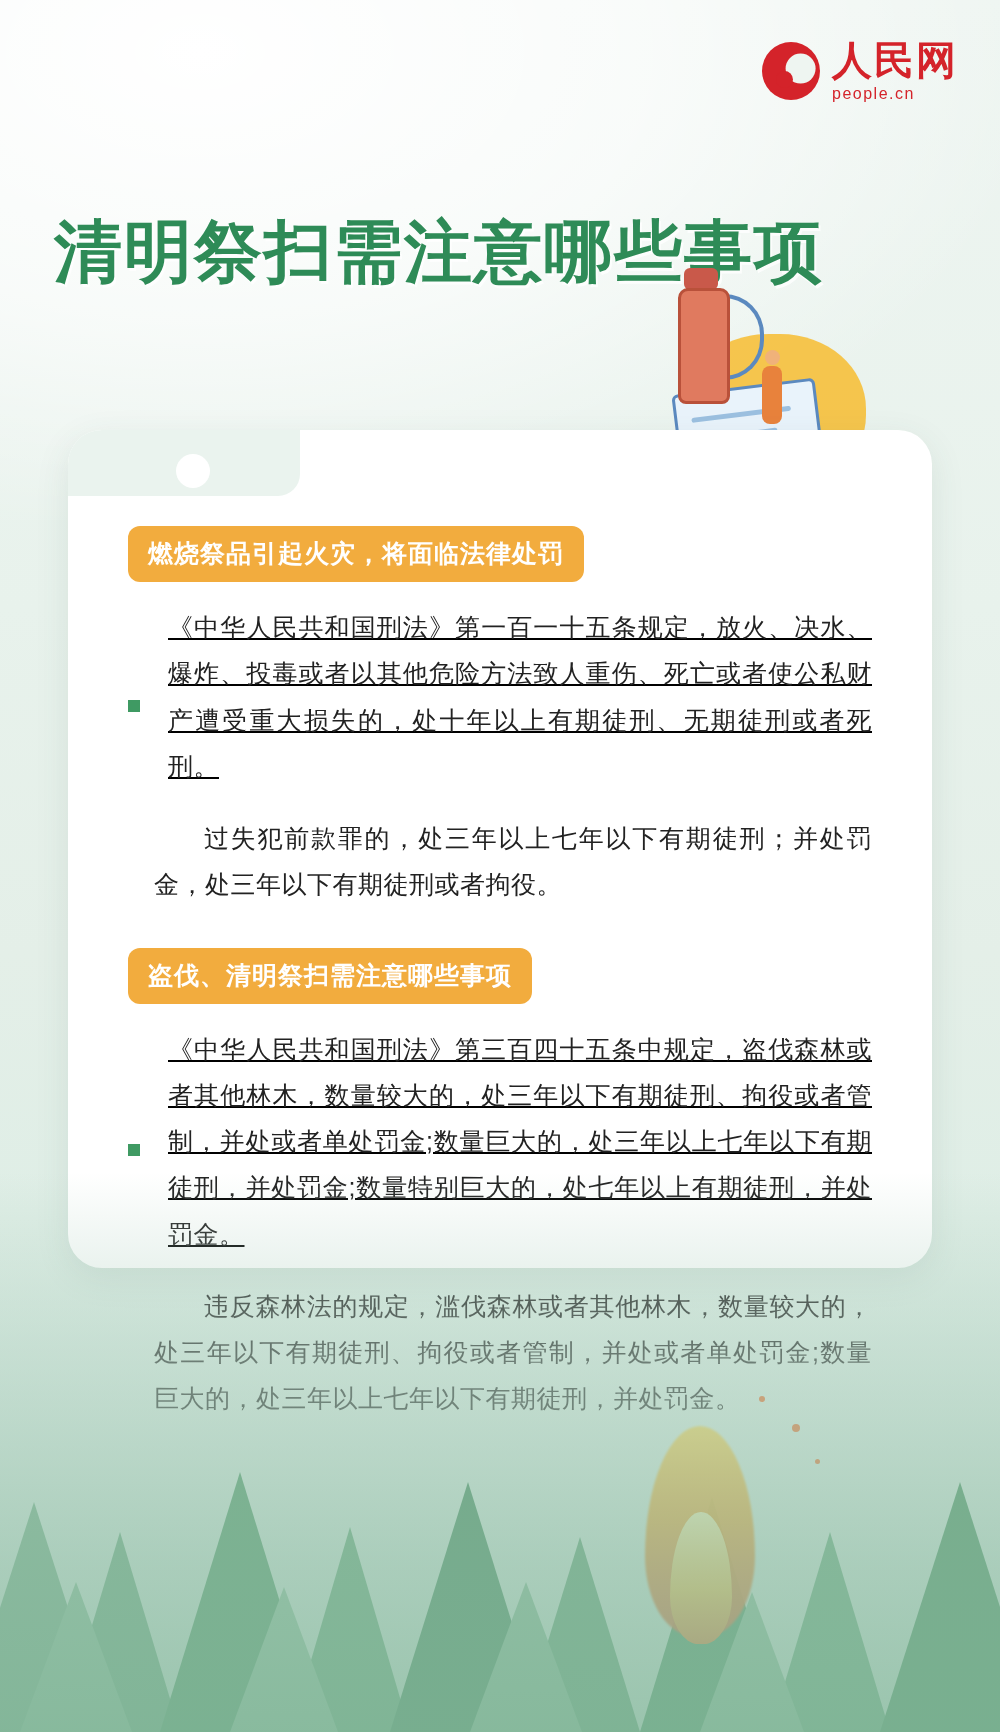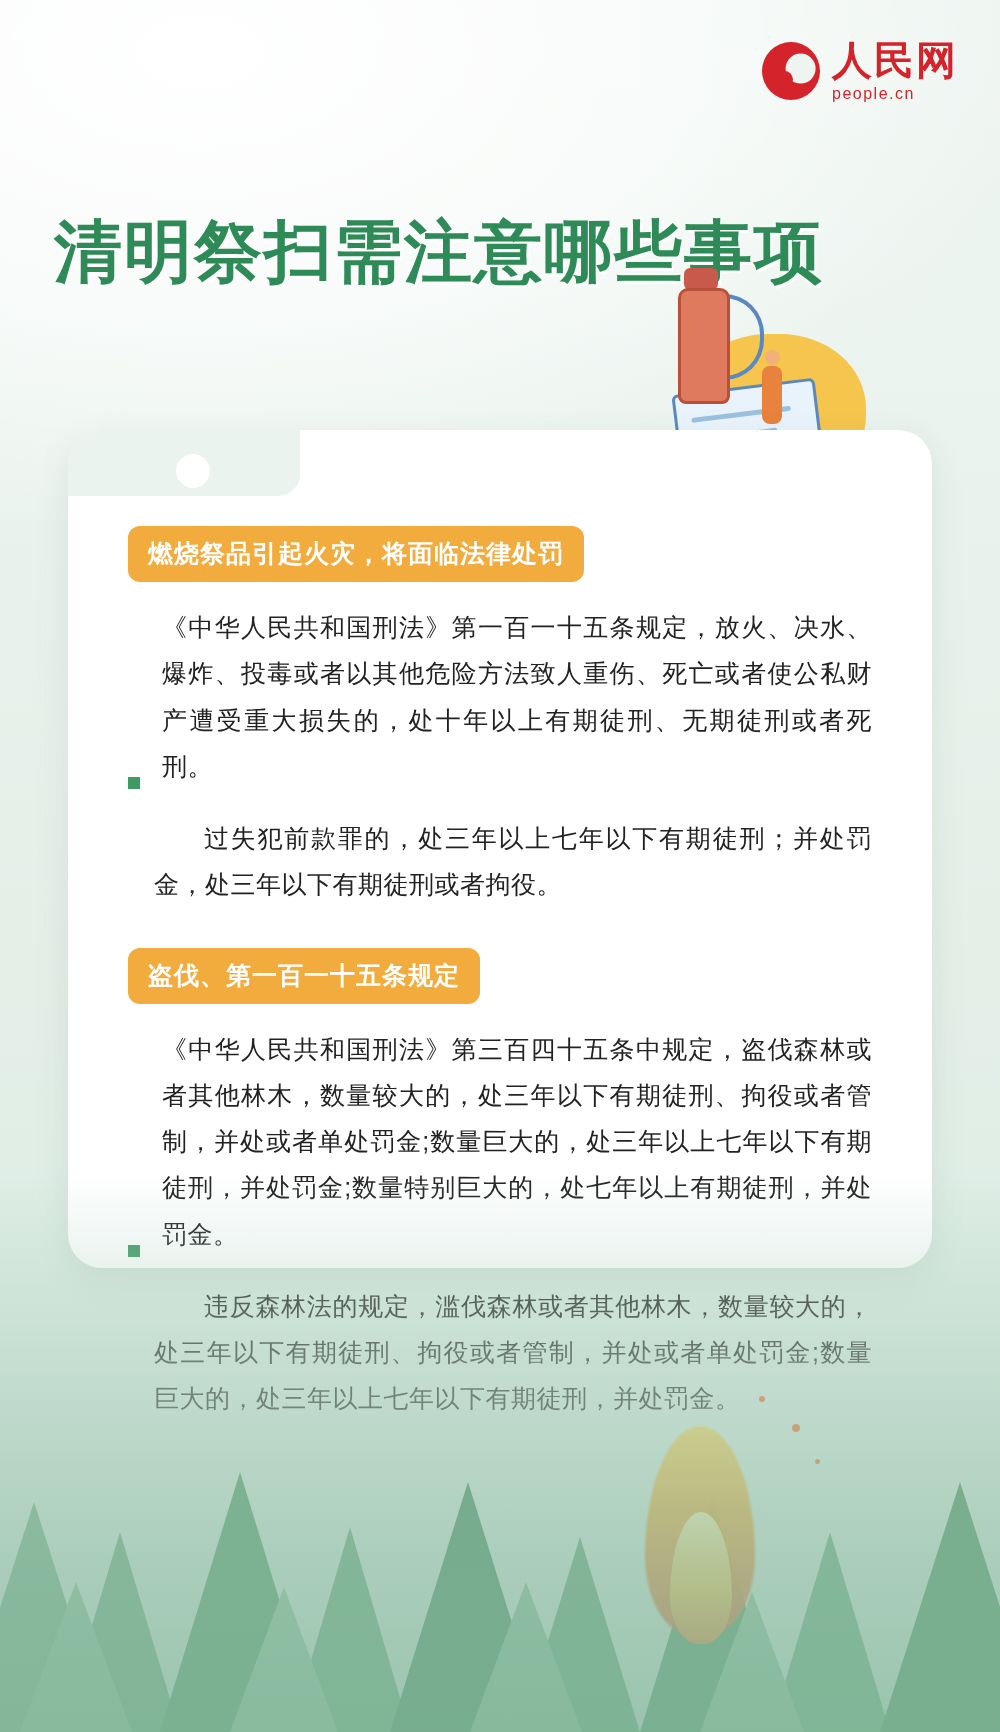--- a/index.html
+++ b/index.html
@@ -231,22 +231,23 @@
     font-size: 25px;
     font-weight: bold;
     letter-spacing: 1px;
     padding: 11px 20px 12px;
     border-radius: 12px;
     margin-bottom: 22px;
   }
 
   .para-row {
     display: flex;
-    align-items: flex-end;
-    gap: 22px;
+    align-items: center;
+    gap: 28px;
+    text-decoration: underline;
   }
   .bullet {
     flex: none;
     width: 12px; height: 12px;
     background: #3f9a63;
     margin-top: 18px;
   }
   .para {
     font-size: 25px;
     line-height: 1.85;
@@ -353,21 +354,21 @@
           <div class="bullet"></div>
           <div class="para">《中华人民共和国刑法》第一百一十五条规定，放火、决水、爆炸、投毒或者以其他危险方法致人重伤、死亡或者使公私财产遭受重大损失的，处十年以上有期徒刑、无期徒刑或者死刑。</div>
         </div>
         <div class="gap"></div>
         <div class="para indent">过失犯前款罪的，处三年以上七年以下有期徒刑；并处罚金，处三年以下有期徒刑或者拘役。</div>
       </div>
 
       <div class="gap-lg"></div>
 
       <div class="section">
-        <div class="section-tag">盗伐、第一百一十五条规定</div>
+        <div class="section-tag">盗伐、清明祭扫需注意哪些事项</div>
         <div class="para-row">
           <div class="bullet"></div>
           <div class="para">《中华人民共和国刑法》第三百四十五条中规定，盗伐森林或者其他林木，数量较大的，处三年以下有期徒刑、拘役或者管制，并处或者单处罚金;数量巨大的，处三年以上七年以下有期徒刑，并处罚金;数量特别巨大的，处七年以上有期徒刑，并处罚金。</div>
         </div>
         <div class="gap"></div>
         <div class="para indent">违反森林法的规定，滥伐森林或者其他林木，数量较大的，处三年以下有期徒刑、拘役或者管制，并处或者单处罚金;数量巨大的，处三年以上七年以下有期徒刑，并处罚金。</div>
       </div>
 
     </div>
   </div>

